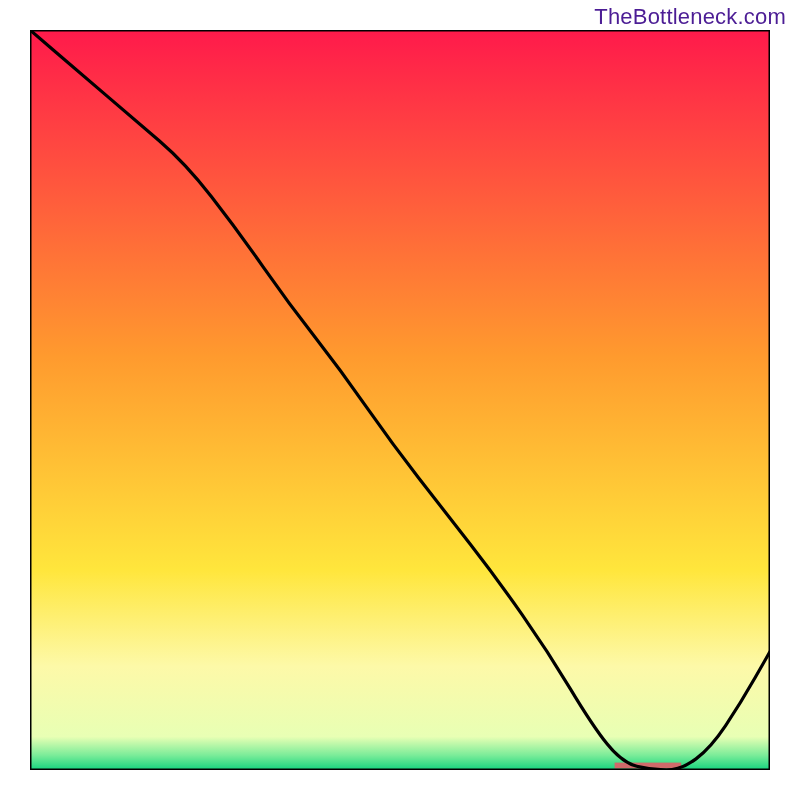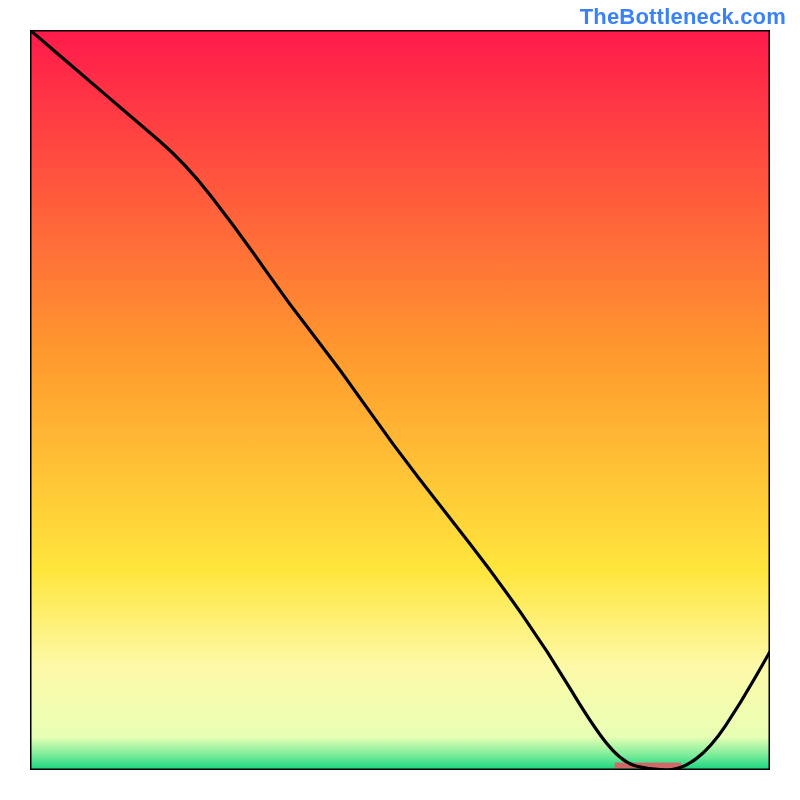--- a/index.html
+++ b/index.html
@@ -13,22 +13,22 @@
   .root {
     position: relative;
     width: 800px;
     height: 800px;
   }
   .watermark {
     position: absolute;
     top: 4px;
     right: 14px;
     font-size: 22px;
-    color: #3b82f6;
-    font-weight: 700;
+    color: #4c1d95;
+    font-weight: 400;
     letter-spacing: 0.2px;
   }
   .plot {
     position: absolute;
     left: 30px;
     top: 30px;
     width: 740px;
     height: 740px;
   }
   .plot svg {

